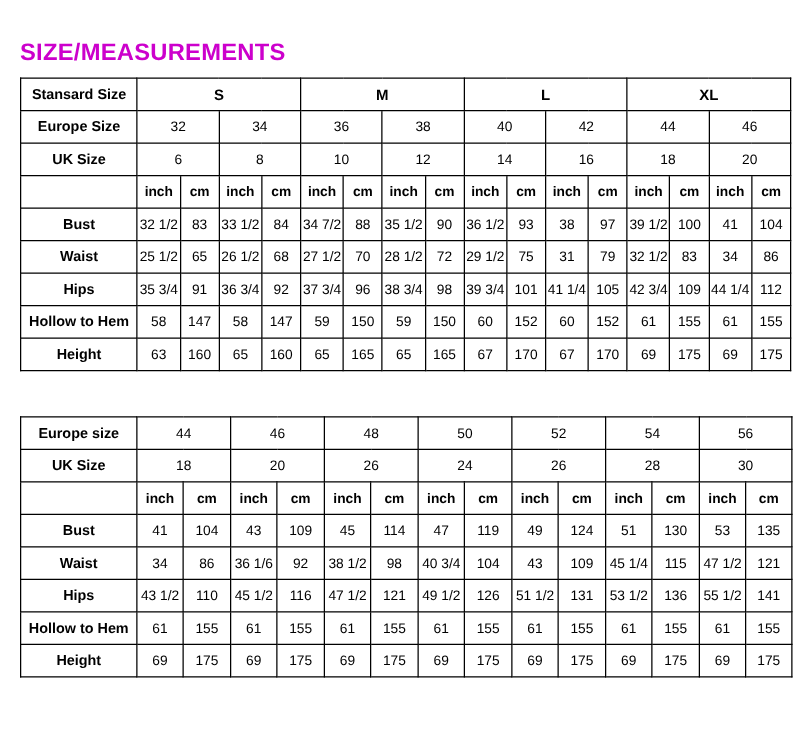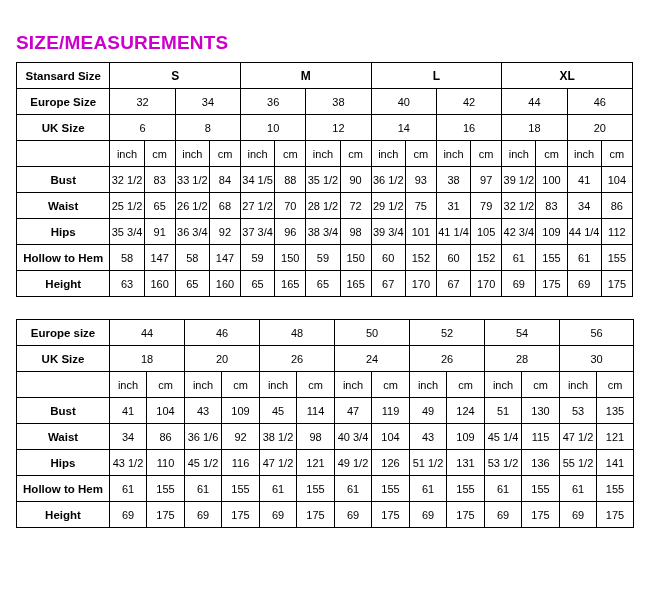--- a/index.html
+++ b/index.html
@@ -25,21 +25,21 @@
     font-weight: bold;
     color: #cc00cc;
     letter-spacing: 0.2px;
     margin: 22px 0 8px 2px;
     font-family: "Liberation Sans", sans-serif;
   }
   table {
     border-collapse: collapse;
     table-layout: fixed;
     width: 617px;
-    margin: 0 0 4px 2px;
+    margin: 0 0 18px 2px;
   }
   table td, table th {
     border: 1px solid #000000;
     font-size: 11px;
     text-align: center;
     vertical-align: middle;
     height: 25px;
     padding: 0 1px;
     font-weight: normal;
     white-space: nowrap;
@@ -48,20 +48,21 @@
   .rowlabel {
     font-weight: bold;
     font-size: 11.5px;
   }
   .grouphdr {
     font-weight: bold;
     font-size: 12px;
   }
   .unit {
     font-size: 11px;
+    font-weight: bold;
   }
   .blank {
     border: 1px solid #000000;
   }
   .spacer {
     height: 18px;
   }
   .tbl-wrap { margin-bottom: 0; }
 </style>
 </head>
@@ -145,21 +146,21 @@
         <td class="unit">inch</td>
         <td class="unit">cm</td>
       </tr>
 
       <tr>
         <td class="rowlabel">Bust</td>
         <td>32 1/2</td>
         <td>83</td>
         <td>33 1/2</td>
         <td>84</td>
-        <td>34 1/5</td>
+        <td>34 7/2</td>
         <td>88</td>
         <td>35 1/2</td>
         <td>90</td>
         <td>36 1/2</td>
         <td>93</td>
         <td>38</td>
         <td>97</td>
         <td>39 1/2</td>
         <td>100</td>
         <td>41</td>

